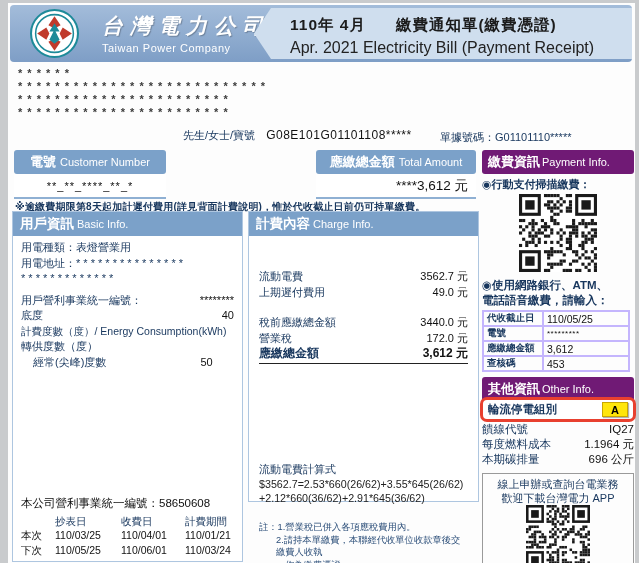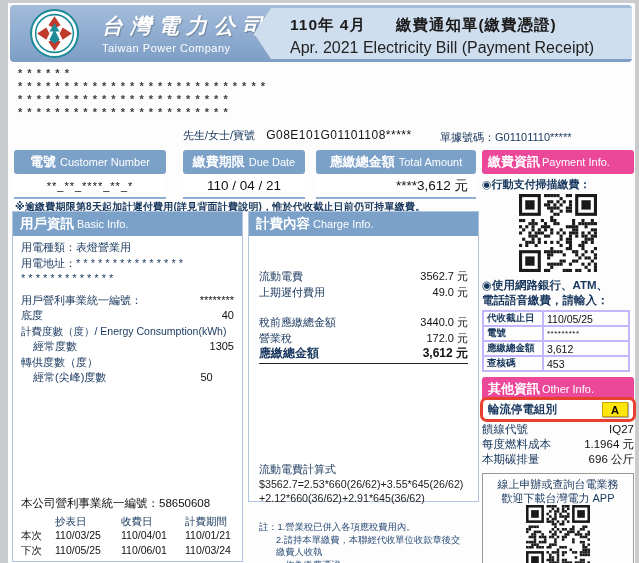--- a/index.html
+++ b/index.html
@@ -54,21 +54,21 @@
   .calc-title { margin-top:2px; }
   .calc-formula { color:#222; font-size:10.7px; line-height:14px; word-break:break-all; }
   .notes { font-size:9.3px; line-height:12.5px; color:#2a4d78; margin-top:16px; }
   .n-i1 { padding-left:17px; } .n-i2 { padding-left:26px; }
   .taxid { color:#101010; font-size:11.5px; margin-bottom:2px; }
   .meter { display:grid; grid-template-columns:34px 66px 64px 64px; font-size:10.5px; color:#111; line-height:14.5px; }
   .meter .h { color:#17365d; }
 
   
   .rightcol { position:absolute; left:474px; top:147px; width:152px; height:412px; display:flex; flex-direction:column; }
-  .rc-hdr { background:#ec4899; border-radius:3px; color:#fff; padding:2px 6px 3px; flex:none; }
+  .rc-hdr { background:#701a75; border-radius:3px; color:#fff; padding:2px 6px 3px; flex:none; }
   .rc-hdr .zh { font-size:13px; font-weight:bold; }
   .rc-hdr .en { font-size:11px; margin-left:2px; }
   .rc-line { font-size:11px; font-weight:bold; color:#17365d; margin-top:3px; }
   .qr-wrap { text-align:center; margin:2px 0; }
   .atm-line { font-size:11.5px; font-weight:bold; color:#17365d; line-height:14.5px; }
   .pay-table { border-collapse:collapse; margin-top:3px; width:148px; }
   .pay-table td { border:2px solid #c4b5fd; height:15px; padding:0 3px; }
   .pay-table .lbl { width:60px; font-size:9.5px; font-weight:bold; color:#17365d; }
   .pay-table .val { font-size:10.5px; color:#111; }
   .pay-table .tiny { font-size:8px; letter-spacing:.5px; }
@@ -121,27 +121,20 @@
   </div>
   <div class="receipt-row">單據號碼：G01101110*****</div>
 
   <div class="sum-box b1">
     <div class="hdr">
         <span class="zh">電號</span>
         <span class="en">Customer Number</span>
       </div>
     <div class="val">**_**_****_**_*</div>
   </div>
-  <div class="sum-box b2">
-    <div class="hdr">
-        <span class="zh">繳費期限</span>
-        <span class="en">Due Date</span>
-      </div>
-    <div class="val">110 / 04 / 21</div>
-  </div>
   <div class="sum-box b3">
     <div class="hdr">
         <span class="zh">應繳總金額</span>
         <span class="en">Total Amount</span>
       </div>
     <div class="val">****3,612 元</div>
   </div>
   <div class="overdue">※逾繳費期限第8天起加計遲付費用(詳見背面計費說明)，惟於代收截止日前仍可持單繳費。</div>
 
   <div class="panel basic">
@@ -152,24 +145,20 @@
       <div>* * * * * * * * * * * * *</div>
       <div class="frow" style="margin-top:6px;">
           <span>用戶營利事業統一編號：</span>
           <span class="v">********</span>
         </div>
       <div class="frow">
           <span>底度</span>
           <span class="v">40</span>
         </div>
       <div class="smaller">計費度數（度）/ Energy Consumption(kWh)</div>
-      <div class="frow indent">
-          <span>經常度數</span>
-          <span class="v">1305</span>
-        </div>
       <div>轉供度數（度）</div>
       <div class="frow indent" style="width:90%;">
           <span>經常(尖峰)度數</span>
           <span class="v">50</span>
         </div>
       <div class="spacer"></div>
       <div class="taxid">本公司營利事業統一編號：58650608</div>
       <div class="meter">
         <div class="h"></div>
         <div class="h">抄表日</div>

